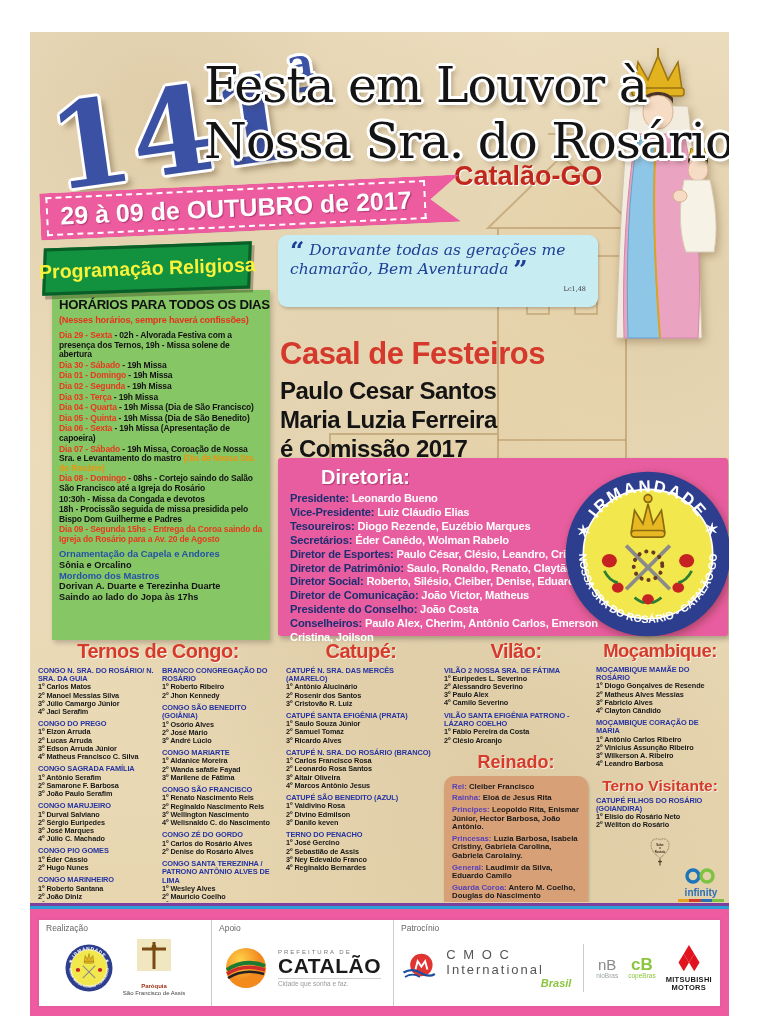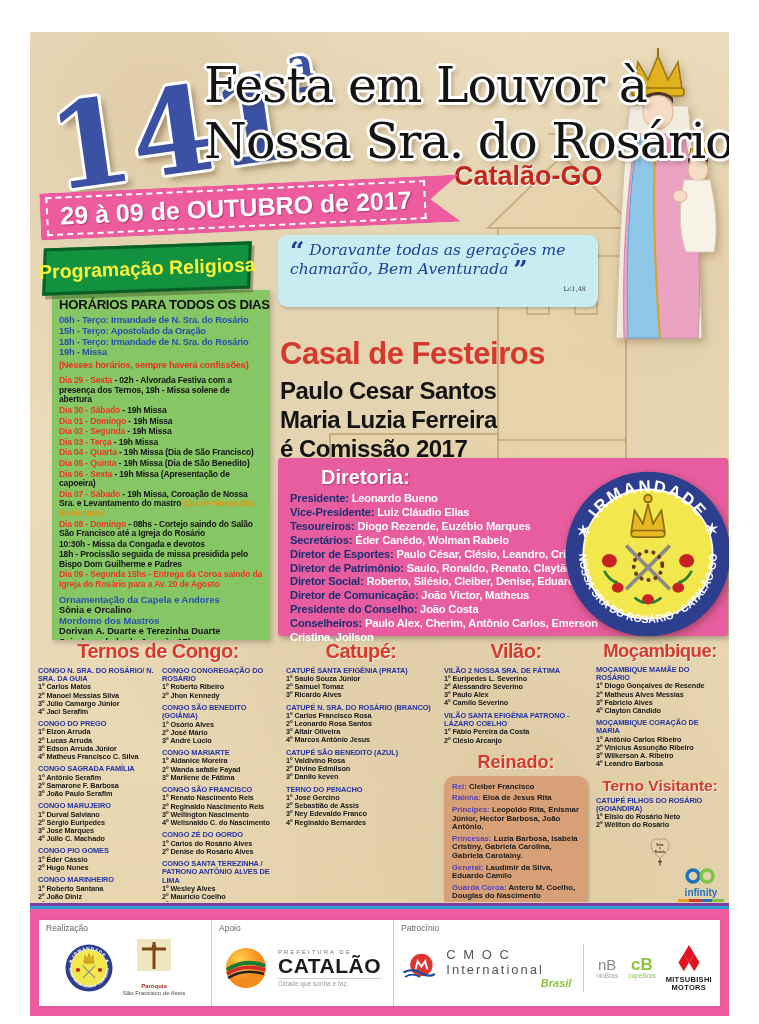--- a/index.html
+++ b/index.html
@@ -193,26 +193,20 @@
       <div class="p-label">Pároco:</div>
       <div class="p-name">Padre Emerson</div>
       <div class="p-name">Padre Murah</div>
     </div>
 
     <div class="pbadge">
         <span>Programação Religiosa</span>
       </div>
     <div class="gpanel">
       <div class="h">HORÁRIOS PARA TODOS OS DIAS</div>
-      <div id="times">
-          <div class="t-line">06h - Terço: Irmandade de N. Sra. do Rosário</div>
-          <div class="t-line">15h - Terço: Apostolado da Oração</div>
-          <div class="t-line">18h - Terço: Irmandade de N. Sra. do Rosário</div>
-          <div class="t-line">19h - Missa</div>
-        </div>
       <div class="g-note">(Nesses horários, sempre haverá confissões)</div>
       <div id="days">
           <div class="day-line"><span class="d-lab">Dia 29 - Sexta</span> - <span class="d-txt">02h - Alvorada Festiva com a presença dos Ternos, 19h - Missa solene de abertura</span></div>
           <div class="day-line"><span class="d-lab">Dia 30 - Sábado</span> - <span class="d-txt">19h Missa</span></div>
           <div class="day-line"><span class="d-lab">Dia 01 - Domingo</span> - <span class="d-txt">19h Missa</span></div>
           <div class="day-line"><span class="d-lab">Dia 02 - Segunda</span> - <span class="d-txt">19h Missa</span></div>
           <div class="day-line"><span class="d-lab">Dia 03 - Terça</span> - <span class="d-txt">19h Missa</span></div>
           <div class="day-line"><span class="d-lab">Dia 04 - Quarta</span> - <span class="d-txt">19h Missa (Dia de São Francisco)</span></div>
           <div class="day-line"><span class="d-lab">Dia 05 - Quinta</span> - <span class="d-txt">19h Missa (Dia de São Benedito)</span></div>
           <div class="day-line"><span class="d-lab">Dia 06 - Sexta</span> - <span class="d-txt">19h Missa (Apresentação de capoeira)</span></div>
@@ -315,21 +309,21 @@
               </div>
               <div class="grp">
                 <div class="g-name">CONGO MARINHEIRO</div>
                 <div class="g-m">1º Roberto Santana</div>
                 <div class="g-m">2º João Diniz</div>
                 <div class="g-m">3º José Igor</div>
               </div>
             </div>
           <div class="subcol" id="congo2">
               <div class="grp">
-                <div class="g-name">CONGO CONGREGAÇÃO DO ROSÁRIO</div>
+                <div class="g-name">BRANCO CONGREGAÇÃO DO ROSÁRIO</div>
                 <div class="g-m">1º Roberto Ribeiro</div>
                 <div class="g-m">2º Jhon Kennedy</div>
               </div>
               <div class="grp">
                 <div class="g-name">CONGO SÃO BENEDITO (GOIÂNIA)</div>
                 <div class="g-m">1º Osório Alves</div>
                 <div class="g-m">2º José Mário</div>
                 <div class="g-m">3º André Lúcio</div>
               </div>
               <div class="grp">
@@ -355,20 +349,26 @@
                 <div class="g-m">1º Wesley Alves</div>
                 <div class="g-m">2º Mauricio Coelho</div>
                 <div class="g-m">3º João Victor Alves</div>
               </div>
             </div>
         </div>
       </div>
       <div class="colB">
         <div class="colhdr">Catupé:</div>
         <div id="catupe">
+            <div class="grp">
+              <div class="g-name">CATUPÉ N. SRA. DAS MERCÊS (AMARELO)</div>
+              <div class="g-m">1º Antônio Alucinário</div>
+              <div class="g-m">2º Rosenir dos Santos</div>
+              <div class="g-m">3º Cristovão R. Luiz</div>
+            </div>
             <div class="grp">
               <div class="g-name">CATUPÉ SANTA EFIGÊNIA (PRATA)</div>
               <div class="g-m">1º Saulo Souza Júnior</div>
               <div class="g-m">2º Samuel Tomaz</div>
               <div class="g-m">3º Ricardo Alves</div>
             </div>
             <div class="grp">
               <div class="g-name">CATUPÉ N. SRA. DO ROSÁRIO (BRANCO)</div>
               <div class="g-m">1º Carlos Francisco Rosa</div>
               <div class="g-m">2º Leonardo Rosa Santos</div>

